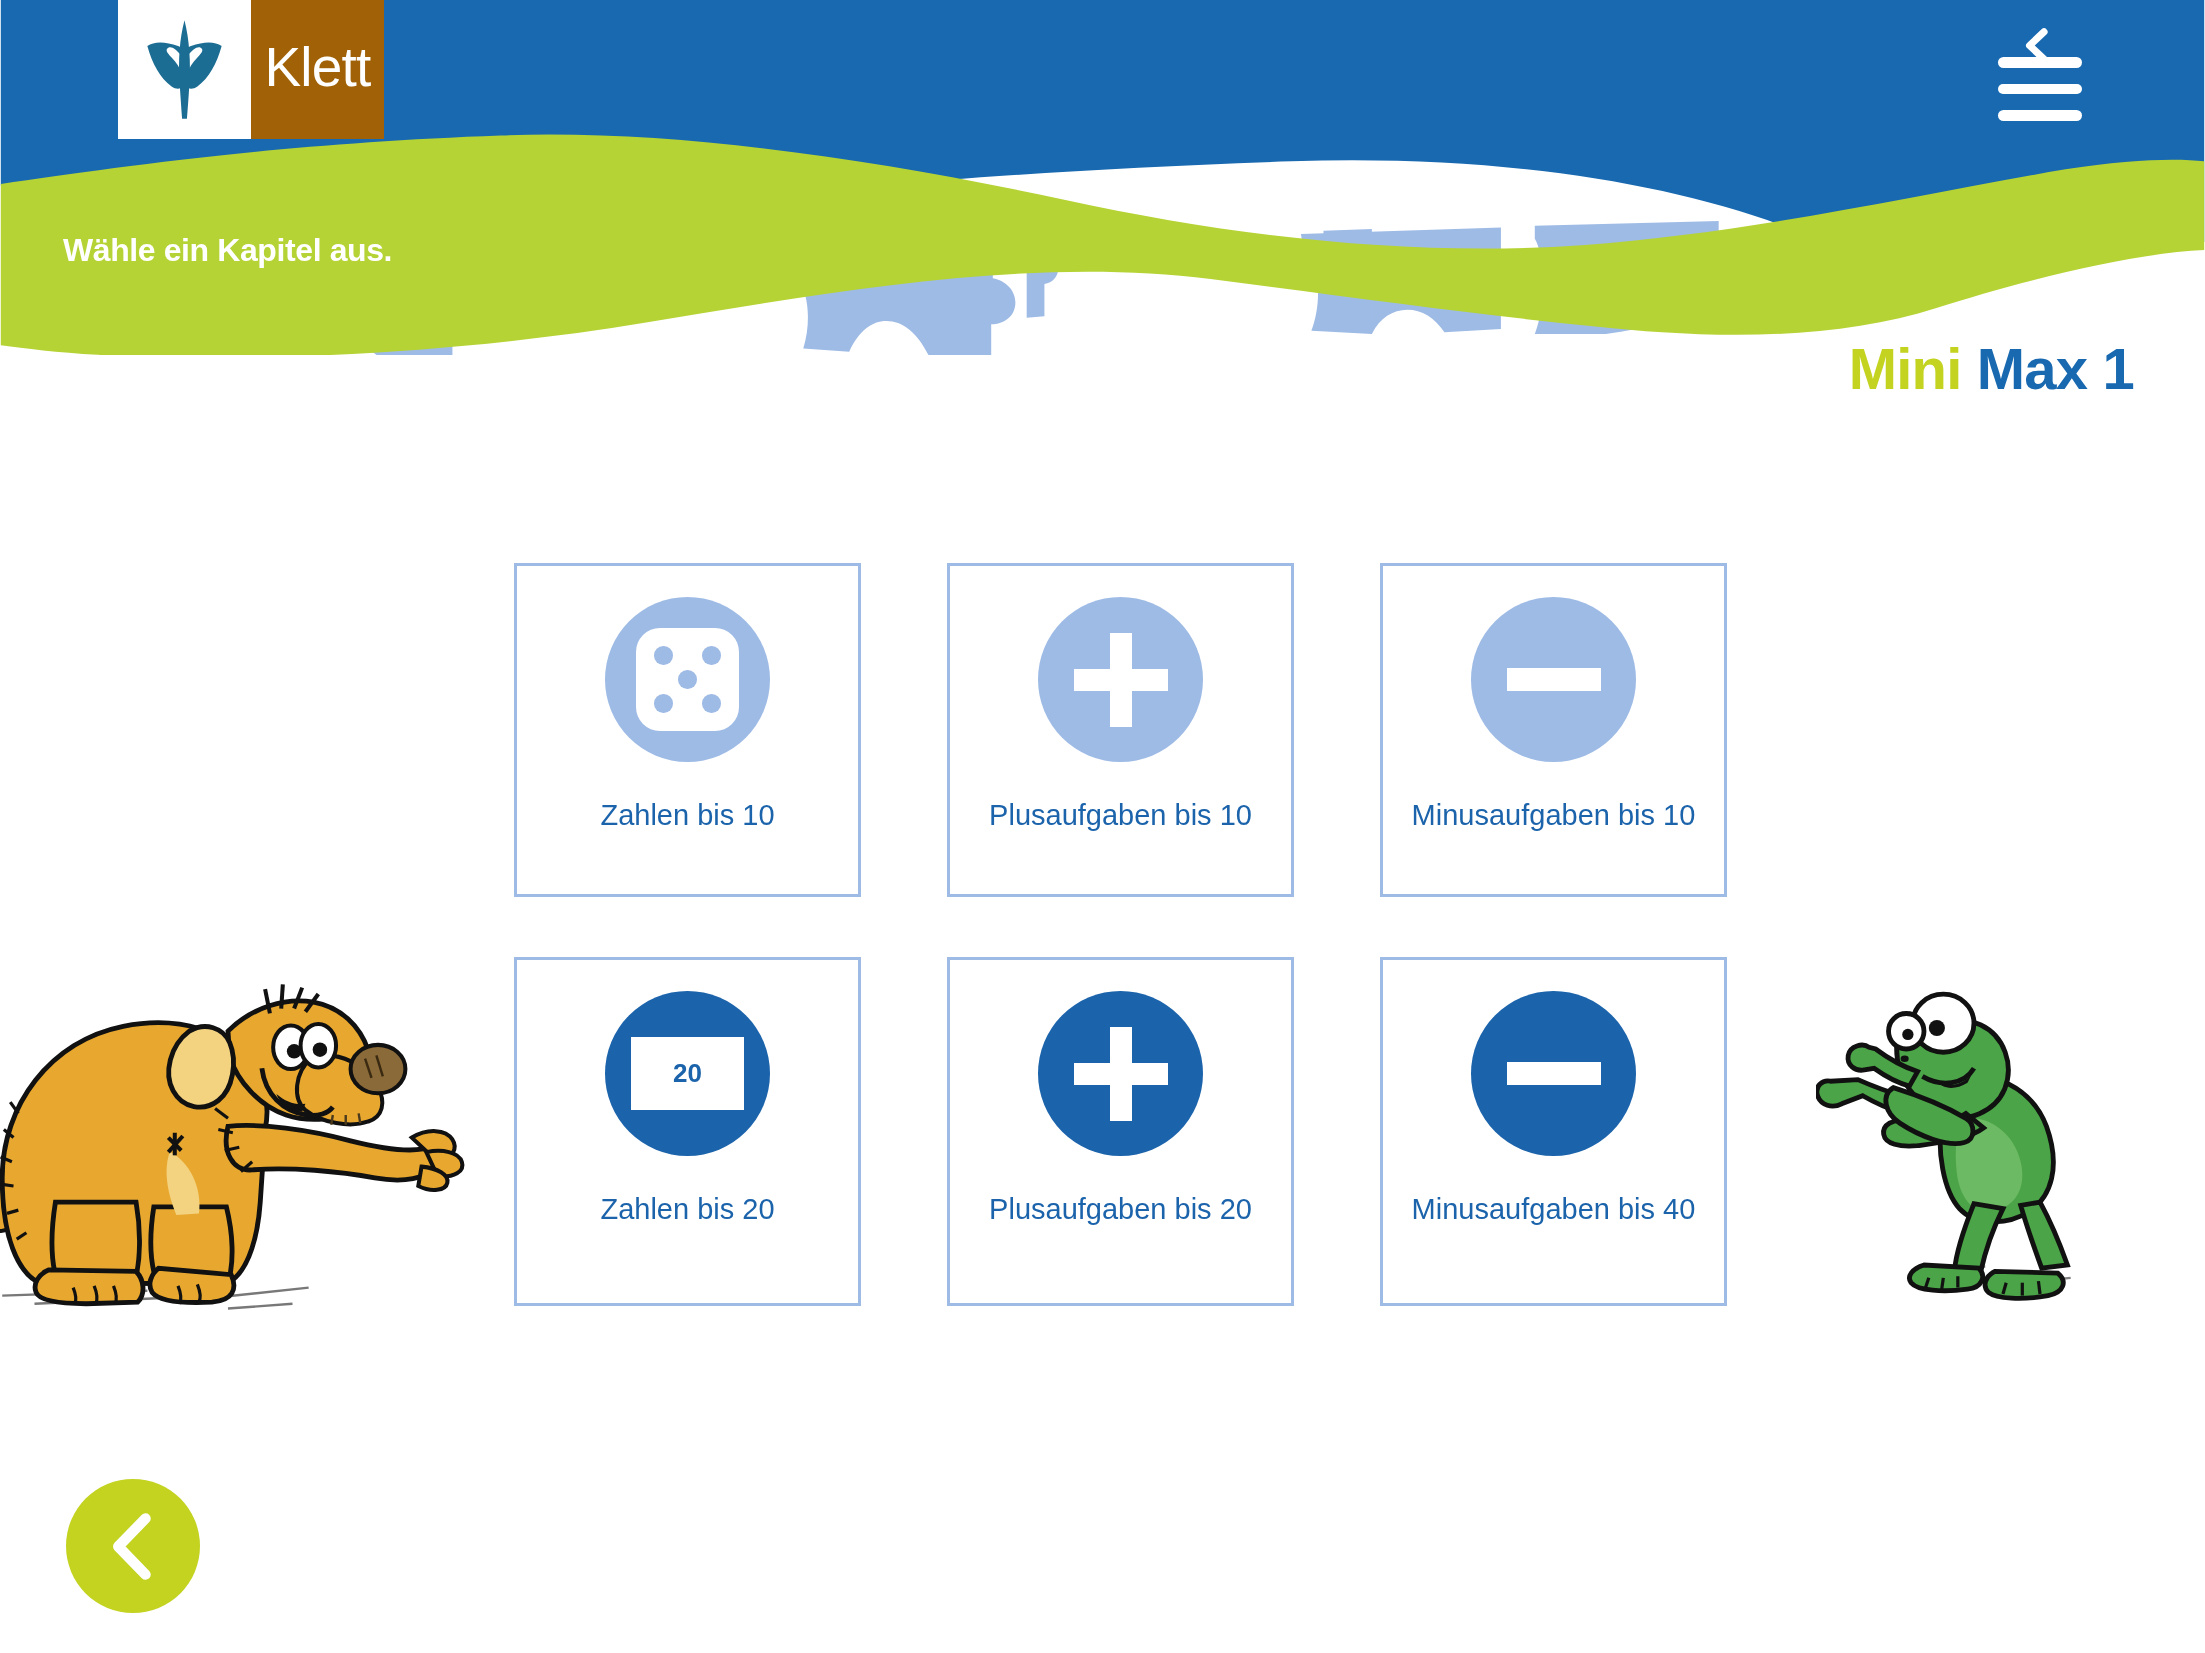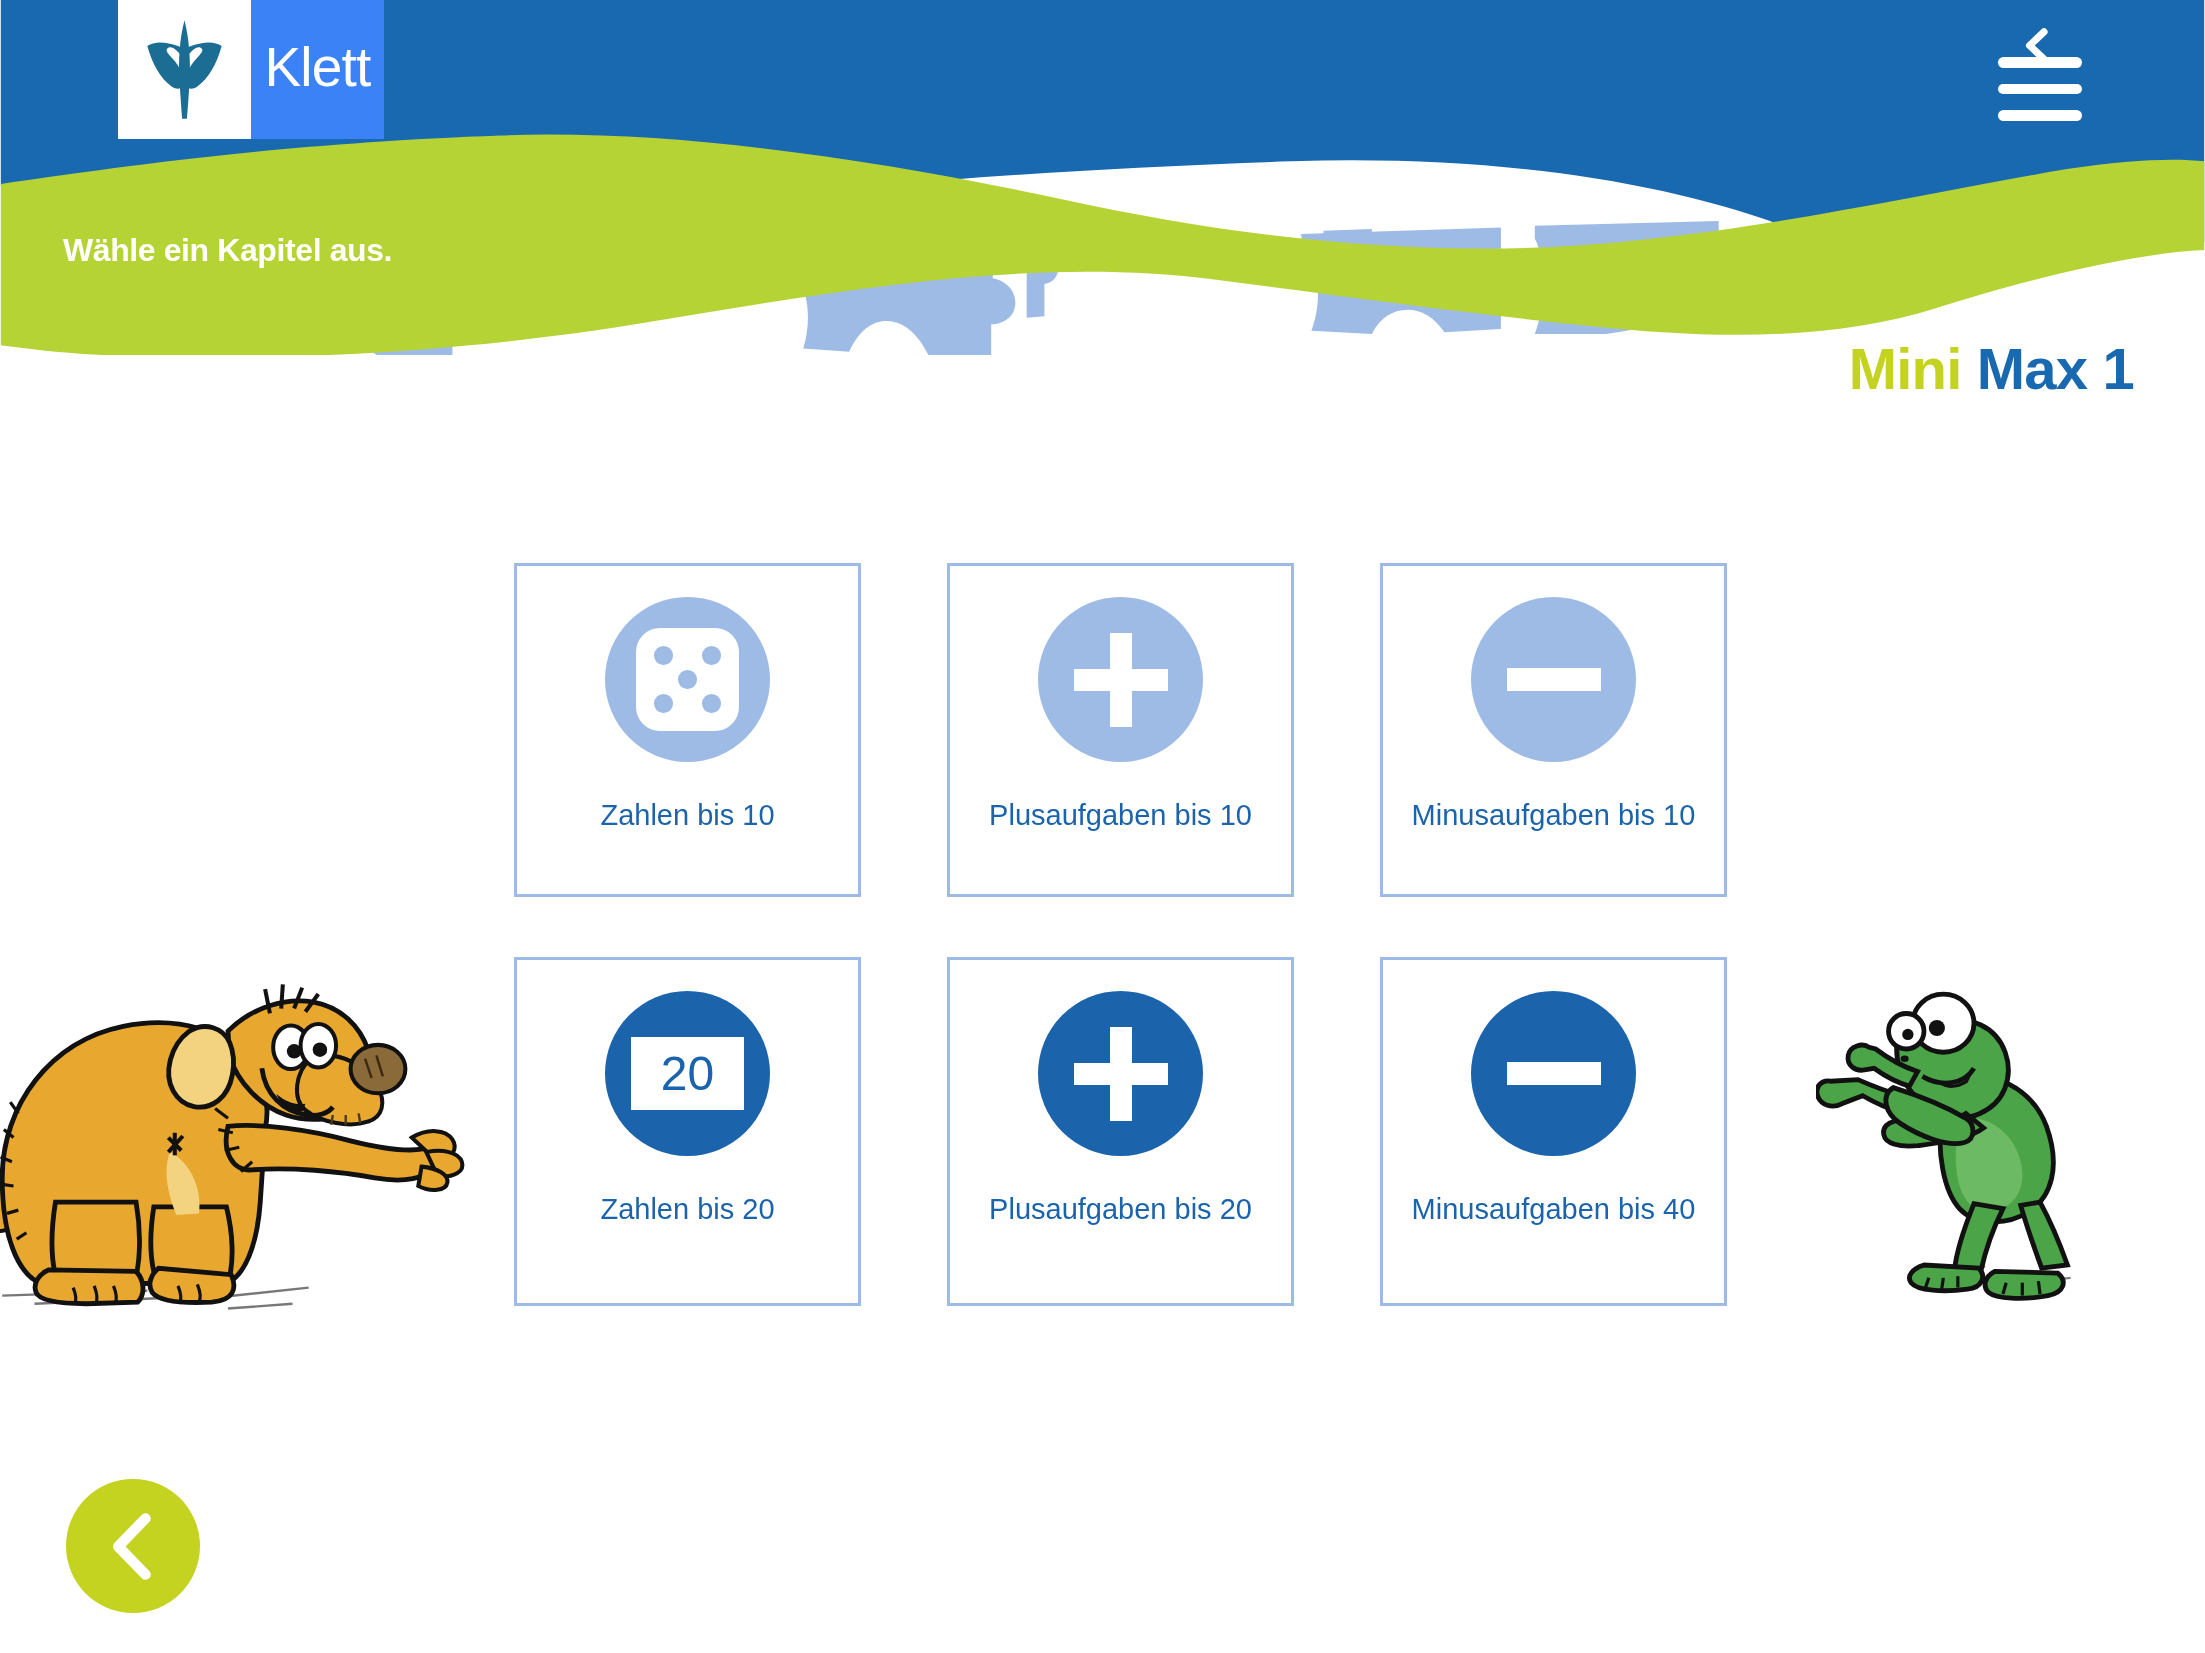--- a/index.html
+++ b/index.html
@@ -33,21 +33,21 @@
     display: flex;
     z-index: 6;
   }
   .klett-logo .mark {
     width: 133px; height: 139px;
     background: #ffffff;
     display: flex; align-items: center; justify-content: center;
   }
   .klett-logo .wordmark {
     width: 133px; height: 139px;
-    background: #3b82f6;
+    background: #a16207;
     color: #ffffff;
     font-size: 55px;
     font-weight: 400;
     display: flex;
     align-items: center;
     justify-content: center;
     letter-spacing: -0.8px;
     padding-bottom: 4.8px;
   }
 
@@ -163,22 +163,22 @@
   .plus .h { position: absolute; left: 0; top: 36px; width: 94px; height: 22.6px; background:#fff; }
   .plus .v { position: absolute; top: 0; left: 36px; width: 22.6px; height: 94px; background:#fff; }
   .minus { width: 94px; height: 22.6px; background: #fff; }
 
   
   .plate {
     width: 113px; height: 73px;
     background: #ffffff;
     display: flex; align-items: center; justify-content: center;
     color: #1b63ab;
-    font-size: 48px;
-    font-weight: 400;
+    font-size: 26px;
+    font-weight: 700;
   }
 
   
   .dog   { position: absolute; left: -14.5px;  top: 936px; width: 484px; height: 379px; }
   .frog  { position: absolute; left: 1816px; top: 981px; width: 274px; height: 331px; }
   .dog svg, .frog svg { display:block; width: 100%; height: 100%; }
 
   
   .back-btn {
     position: absolute;

